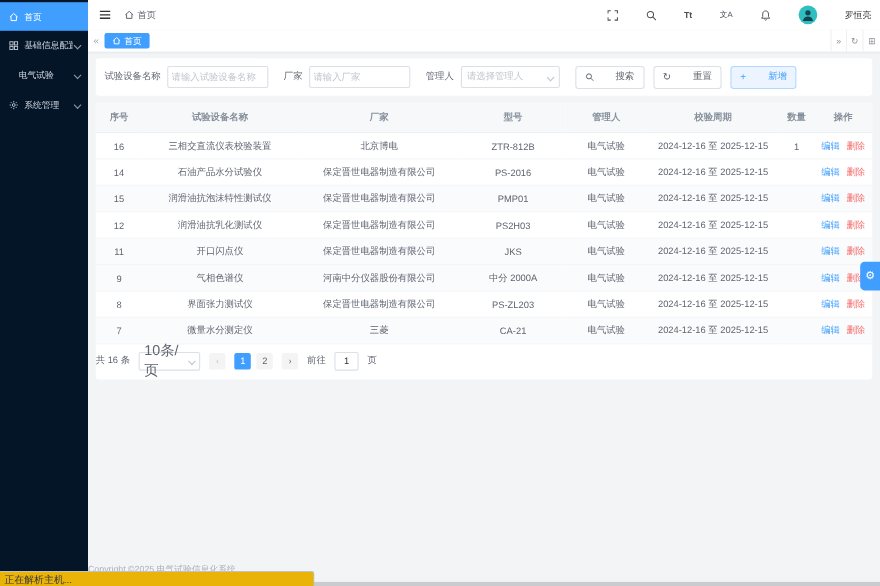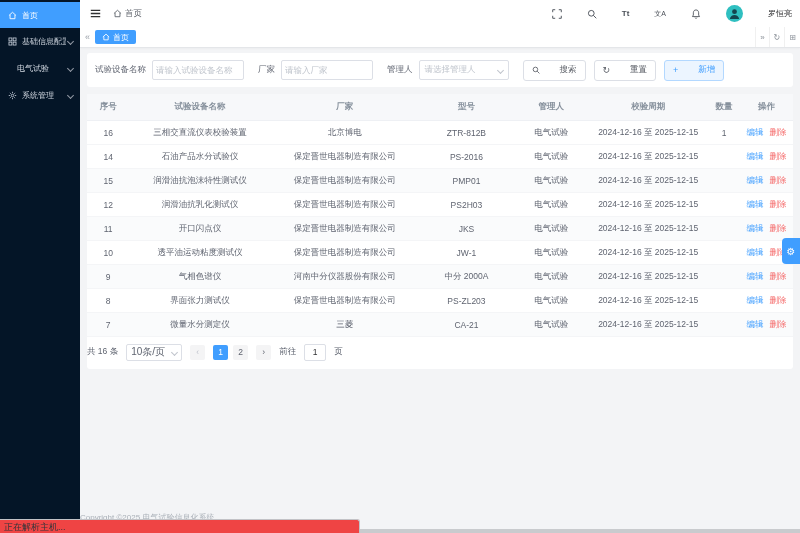--- a/index.html
+++ b/index.html
@@ -53,33 +53,33 @@
   .table-card{margin:7px 7px 0;background:#fff;border-radius:3px;padding-bottom:2px;}
   table{width:100%;border-collapse:collapse;table-layout:fixed;}
   th{height:24px;background:#f7f8fa;color:#86909c;font-size:8.5px;font-weight:bold;border-bottom:1px solid #eef0f4;}
   td{height:21px;text-align:center;font-size:8.5px;color:#5f6470;border-bottom:1px solid #f4f5f7;white-space:nowrap;overflow:hidden;}
   tr.striped td{background:#fafbfc;}
   .link-edit{color:#409EFF;cursor:pointer;margin:0 3px;text-decoration:none;}
   .link-delete{color:#F56C6C;cursor:pointer;margin:0 3px;text-decoration:none;}
 
   
   .pager{display:flex;align-items:center;gap:8px;height:30px;padding-right:42px;font-size:8.5px;color:#5f6470;}
-  .pg-select{width:56px;height:17px;border:1px solid #dcdfe6;border-radius:2px;display:flex;align-items:center;justify-content:space-between;padding:0 4px;box-sizing:border-box;cursor:pointer;font-size:10px;color:#5f6470;}
+  .pg-select{width:56px;height:17px;border:1px solid #dcdfe6;border-radius:2px;display:flex;align-items:center;justify-content:space-between;padding:0 4px;box-sizing:border-box;cursor:pointer;font-size:13px;color:#5f6470;}
   .pg-btn{min-width:15px;height:15px;border:none;border-radius:2px;background:#f4f4f5;color:#5f6470;font-size:8.5px;display:flex;align-items:center;justify-content:center;cursor:pointer;font-family:inherit;padding:0;}
   .pg-btn.active{background:#409EFF;color:#fff;}
   .pg-btn.disabled{color:#c0c4cc;}
   .pg-pages{display:flex;gap:5px;}
   .goto-input{width:22px;height:17px;border:1px solid #dcdfe6;border-radius:2px;text-align:center;font-size:8.5px;color:#303133;box-sizing:border-box;font-family:inherit;}
 
   .footer{position:absolute;left:0;bottom:10px;width:100%;text-align:left;font-size:8px;color:#aab0b8;}
 
   
   .fab{position:absolute;right:0;top:238px;width:18px;height:26px;background:#409EFF;border-radius:4px 0 0 4px;display:flex;align-items:center;justify-content:center;color:#fff;font-size:10px;cursor:pointer;z-index:6;}
   .bottom-strip{position:absolute;left:0;bottom:0;width:100%;height:4px;background:#c9cbce;z-index:4;}
-  .status-bubble{position:absolute;left:0;bottom:0;width:360px;height:14px;background:#ef4444;border-top:1px solid #c2c2c6;border-right:1px solid #c2c2c6;border-radius:0 3px 0 0;font-size:9px;color:#33353a;line-height:14px;padding-left:4px;box-sizing:border-box;z-index:6;white-space:nowrap;}
+  .status-bubble{position:absolute;left:0;bottom:0;width:286px;height:14px;background:#eab308;border-top:1px solid #c2c2c6;border-right:1px solid #c2c2c6;border-radius:0 3px 0 0;font-size:9px;color:#33353a;line-height:14px;padding-left:4px;box-sizing:border-box;z-index:6;white-space:nowrap;}
 
   svg{display:block;}
 </style>
 </head>
 <body>
 
 <div class="screen">
 
   <aside class="sidebar">
     <nav class="menu">
@@ -280,30 +280,20 @@
             <tr class="striped">
               <td>11</td>
               <td>开口闪点仪</td>
               <td>保定晋世电器制造有限公司</td>
               <td>JKS</td>
               <td>电气试验</td>
               <td>2024-12-16 至 2025-12-15</td>
               <td></td>
               <td><a class="link-edit">编辑</a><a class="link-delete">删除</a></td>
             </tr>
-            <tr>
-              <td>10</td>
-              <td>透平油运动粘度测试仪</td>
-              <td>保定晋世电器制造有限公司</td>
-              <td>JW-1</td>
-              <td>电气试验</td>
-              <td>2024-12-16 至 2025-12-15</td>
-              <td></td>
-              <td><a class="link-edit">编辑</a><a class="link-delete">删除</a></td>
-            </tr>
             <tr class="striped">
               <td>9</td>
               <td>气相色谱仪</td>
               <td>河南中分仪器股份有限公司</td>
               <td>中分 2000A</td>
               <td>电气试验</td>
               <td>2024-12-16 至 2025-12-15</td>
               <td></td>
               <td><a class="link-edit">编辑</a><a class="link-delete">删除</a></td>
             </tr>

